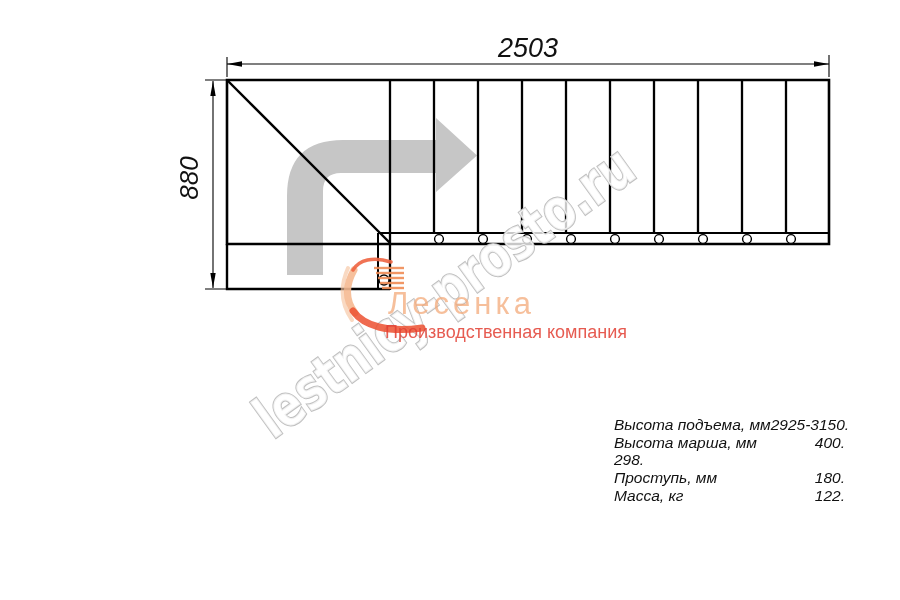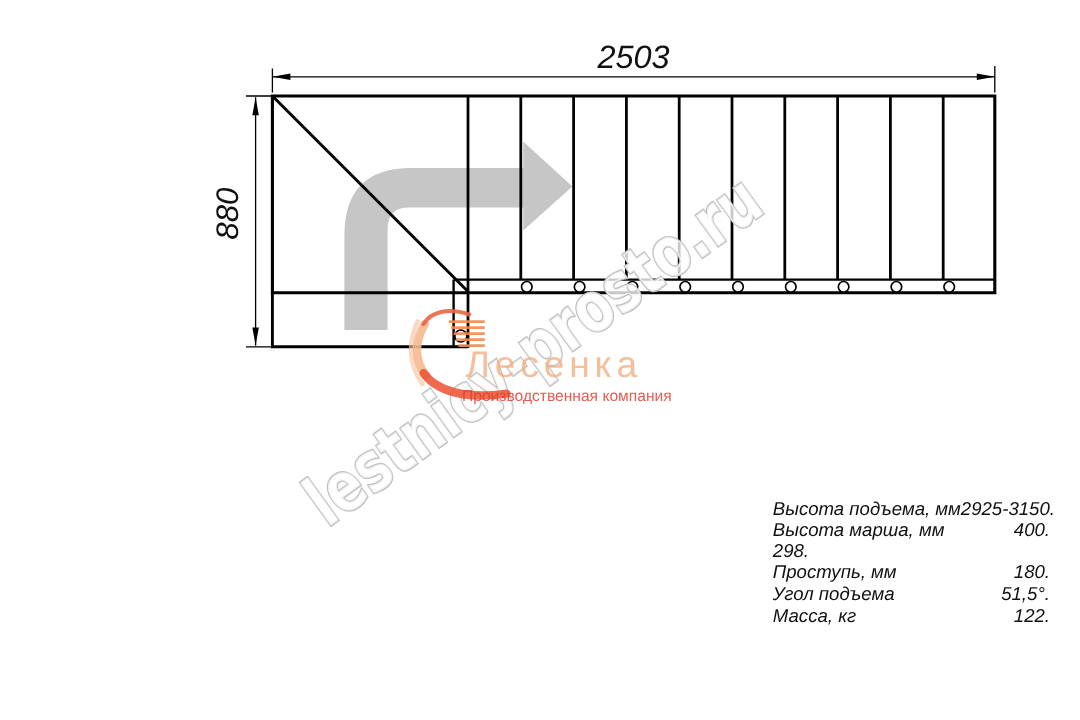--- a/index.html
+++ b/index.html
@@ -11,30 +11,30 @@
   .dim-text{font-family:"Liberation Sans",sans-serif;font-style:italic;fill:#111;}
   
   .logo{position:absolute;left:340px;top:256px;width:240px;height:90px;pointer-events:none;}
   .logo-name{
     position:absolute;left:48px;top:30px;width:190px;
     font-size:31px;font-weight:normal;letter-spacing:4px;
     color:rgba(243,170,122,0.75);white-space:nowrap;
   }
   .logo-tagline{
     position:absolute;left:45px;top:66px;width:195px;
-    font-size:13px;color:rgba(226,62,50,0.85);white-space:nowrap;letter-spacing:0px;
+    font-size:18px;color:rgba(226,62,50,0.85);white-space:nowrap;letter-spacing:0px;
   }
   
   .watermark-svg{position:absolute;left:0;top:0;}
   .watermark-text{
     font-family:"DejaVu Sans",sans-serif;font-weight:bold;
   }
   
   .specs{
-    position:absolute;left:644px;top:416px;width:231px;
+    position:absolute;left:614px;top:416px;width:231px;
     font-style:italic;font-size:15.5px;color:#111;
   }
   .spec-row{display:flex;justify-content:space-between;line-height:17.7px;white-space:nowrap;}
   .spec-value{}
 </style>
 </head>
 <body>
 
 <div class="canvas">
 
@@ -123,22 +123,18 @@
       <span class="spec-value">400.</span>
     </div>
     <div class="spec-row">
       <span class="spec-value">298.</span>
     </div>
     <div class="spec-row">
       <span class="spec-label">Проступь, мм</span>
       <span class="spec-value">180.</span>
     </div>
     <div class="spec-row">
-      <span class="spec-label">Угол подъема</span>
-      <span class="spec-value">51,5°.</span>
-    </div>
-    <div class="spec-row">
       <span class="spec-label">Масса, кг</span>
       <span class="spec-value">122.</span>
     </div>
   </div>
 
 </div>
 
 </body></html>

